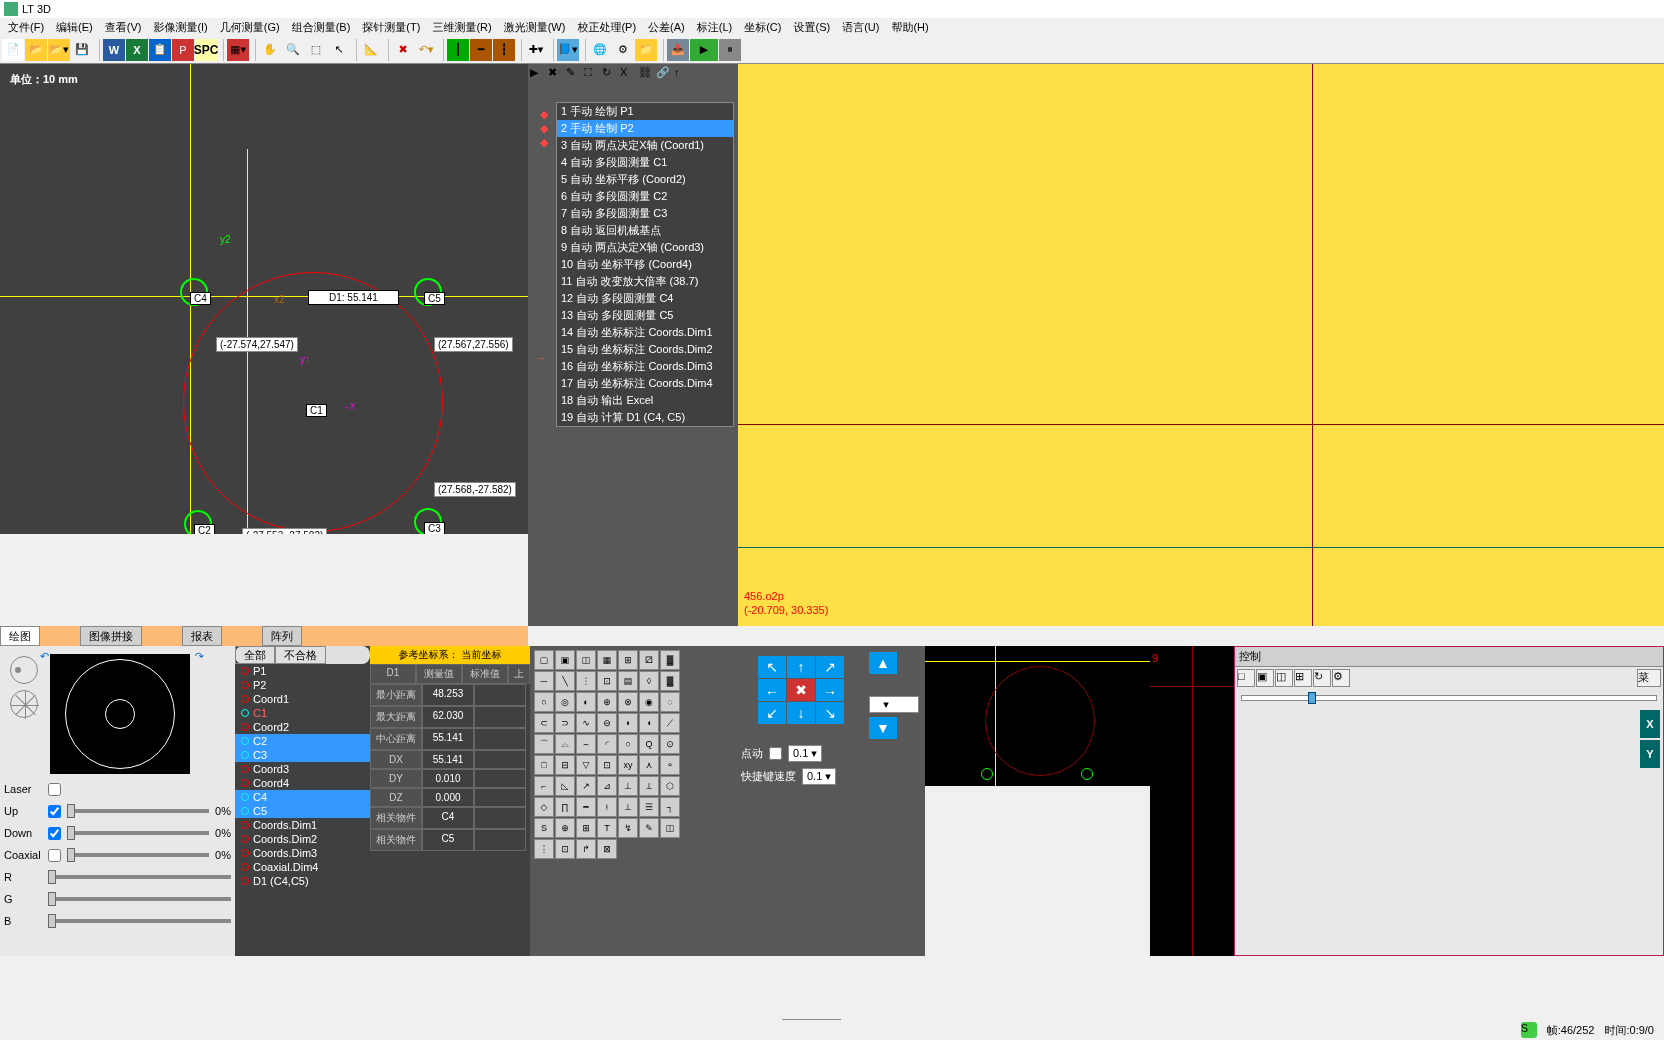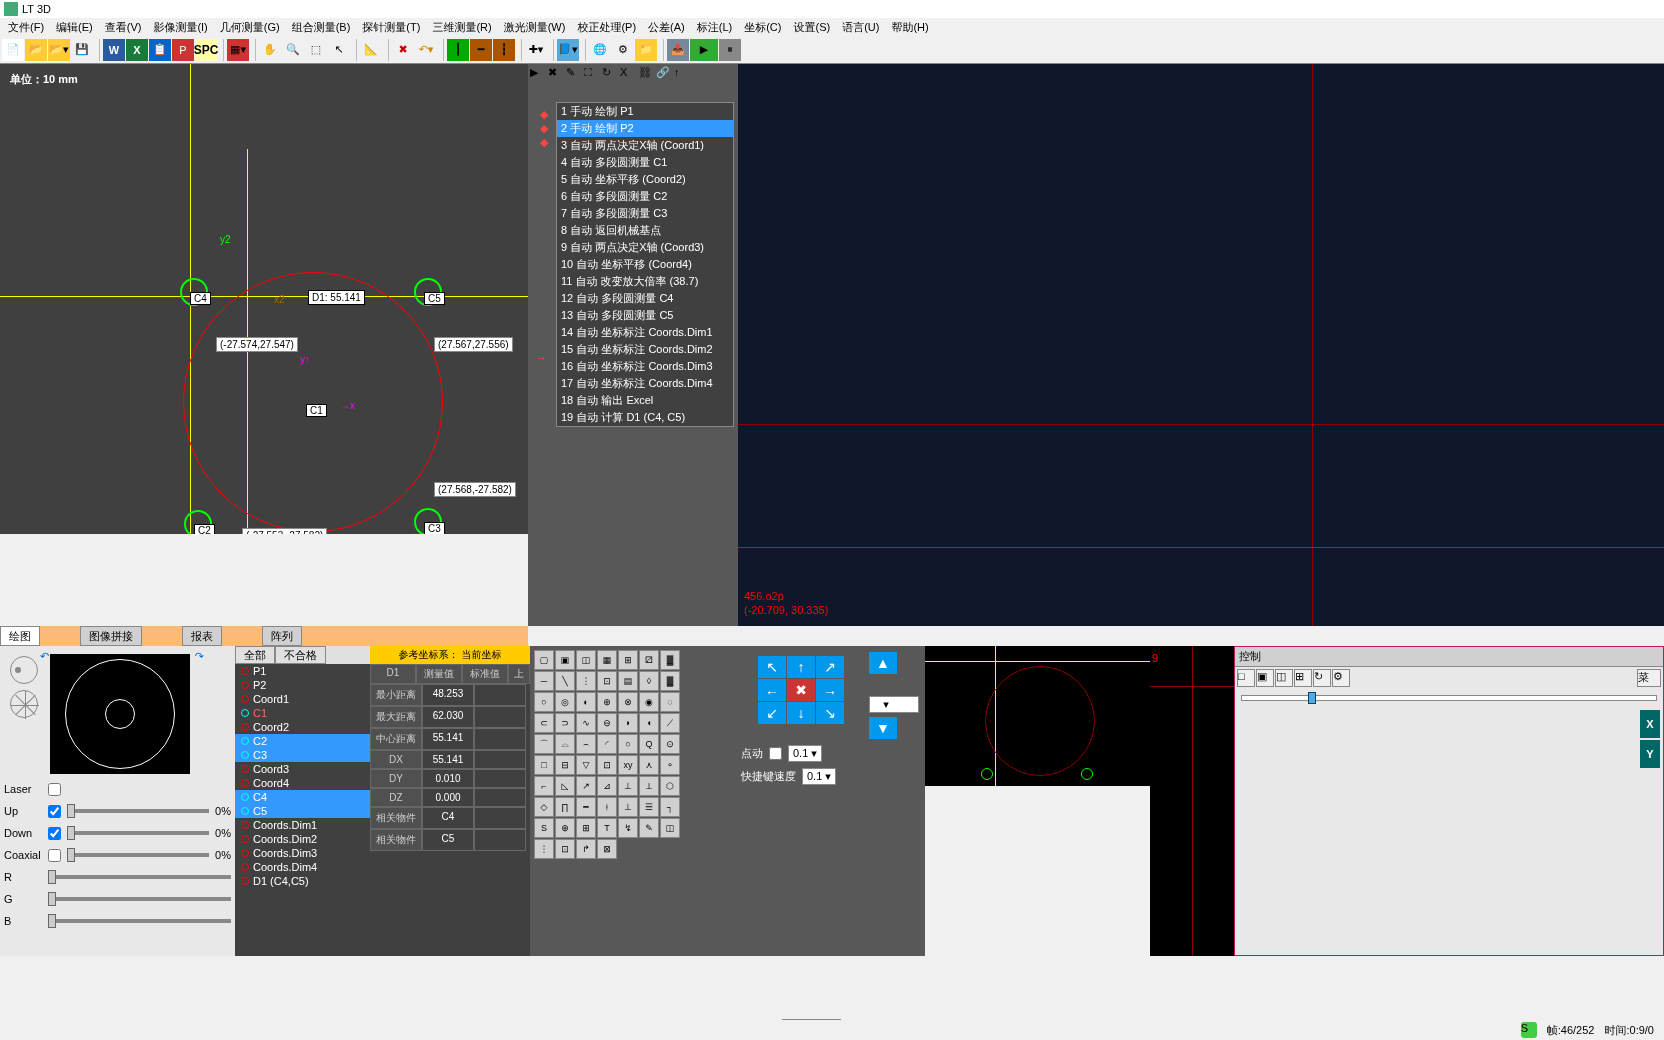--- a/index.html
+++ b/index.html
@@ -13,45 +13,45 @@
 .tb-sep { width: 4px; height: 22px; border-right: 1px solid #bbb; margin: 0 2px; }
 .main-area { display: flex; height: 562px; }
 .viewport { width: 528px; height: 470px; background: #404040; position: relative; overflow: hidden; }
 .unit-label { position: absolute; top: 8px; left: 10px; color: #fff; font-weight: bold; }
 .cross-v { position: absolute; background: #ffff00; width: 1px; height: 100%; left: 190px; }
 .cross-h { position: absolute; background: #ffff00; height: 1px; width: 100%; top: 232px; }
 .circle-main { position: absolute; border: 1px solid #ff0000; border-radius: 50%; }
 .circle-c { position: absolute; border: 2px solid #00ff00; border-radius: 50%; width: 28px; height: 28px; }
 .label-txt { position: absolute; background: #fff; color: #000; padding: 1px 3px; font-size: 10px; border: 1px solid #888; }
 .label-c { position: absolute; background: #fff; color: #000; padding: 0px 3px; font-size: 10px; border: 1px solid #000; }
-.label-dim { position: absolute; background: #fff; color: #000; padding: 1px 3px; font-size: 10px; border: 1px solid #000; }
+.label-dim { position: absolute; background: #fff; color: #000; padding: 1px 20px; font-size: 10px; border: 1px solid #000; }
 .middle-panel { width: 210px; background: #585858; position: relative; }
 .script-toolbar { height: 20px; background: #585858; display: flex; gap: 2px; padding: 2px; }
 .script-btn { width: 16px; height: 16px; cursor: pointer; }
 .script-list { position: absolute; top: 38px; left: 28px; right: 4px; background: #404040; border: 1px solid #888; }
 .script-row { padding: 1px 4px; color: #fff; cursor: pointer; white-space: nowrap; font-size: 11px; }
 .script-row.selected { background: #3399ff; }
-.right-view { flex: 1; background: #0f172a; position: relative; }
+.right-view { flex: 1; background: #fde047; position: relative; }
 .cross-r-v { position: absolute; width: 1px; height: 100%; background: #8b0000; left: 62%; }
 .cross-r-h { position: absolute; height: 1px; width: 100%; background: #8b0000; top: 64%; }
 .cross-r-h2 { position: absolute; height: 1px; width: 100%; background: #006666; top: 86%; }
 .tabs-row { height: 20px; background: #fdba74; display: flex; gap: 40px; }
 .tab { padding: 2px 8px; border: 1px solid #888; background: #d0d0d0; cursor: pointer; }
 .tab.active { background: #fff; }
 .lower-area { display: flex; height: 310px; }
 .left-panel { width: 235px; background: #e8e8e8; padding: 4px; position: relative; }
 .preview-circle { width: 140px; height: 120px; background: #000; margin: 4px auto; position: relative; }
 .pc-outer { position: absolute; width: 110px; height: 110px; border: 1px solid #fff; border-radius: 50%; left: 15px; top: 5px; }
 .pc-inner { position: absolute; width: 30px; height: 30px; border: 1px solid #fff; border-radius: 50%; left: 55px; top: 45px; }
 .ctrl-row { display: flex; align-items: center; height: 22px; gap: 6px; }
 .ctrl-label { width: 38px; }
 .slider { flex: 1; height: 4px; background: #888; position: relative; }
 .thumb { width: 8px; height: 14px; background: #ccc; border: 1px solid #666; position: absolute; top: -5px; }
 .tree-panel { width: 135px; background: #404040; overflow-y: auto; }
-.tree-tabs { height: 18px; background: #e0e0e0; display: flex; }
+.tree-tabs { height: 18px; background: #e0e0e0; display: flex; border-radius: 8px; }
 .tree-tab { padding: 1px 8px; border: 1px solid #888; cursor: pointer; }
 .tree-item { padding: 1px 6px; color: #fff; cursor: pointer; display: flex; align-items: center; gap: 4px; font-size: 11px; }
 .tree-item.sel { background: #3399ff; }
 .tree-icon { width: 8px; height: 8px; border: 1px solid; border-radius: 50%; }
 .tree-icon.red { border-color: #f00; }
 .tree-icon.cyan { border-color: #0ff; }
 .data-grid { width: 160px; background: #404040; }
 .grid-hdr { background: #ffcc00; color: #000; padding: 2px; text-align: center; font-size: 10px; }
 .grid-hdr2 { display: flex; background: #505050; }
 .gh-cell { flex: 1; padding: 2px; color: #ccc; border: 1px solid #666; text-align: center; font-size: 10px; }
@@ -359,21 +359,21 @@
         <div class="tree-item">
           <span class="tree-icon red"></span>
           <span>Coords.Dim2</span>
         </div>
         <div class="tree-item">
           <span class="tree-icon red"></span>
           <span>Coords.Dim3</span>
         </div>
         <div class="tree-item">
           <span class="tree-icon red"></span>
-          <span>Coords.Dim4</span>
+          <span>Coaxial.Dim4</span>
         </div>
         <div class="tree-item">
           <span class="tree-icon red"></span>
           <span>D1 (C4,C5)</span>
         </div>
       </div>
   </div>
 
   <div class="data-grid">
     <div class="grid-hdr">参考坐标系： 当前坐标</div>

